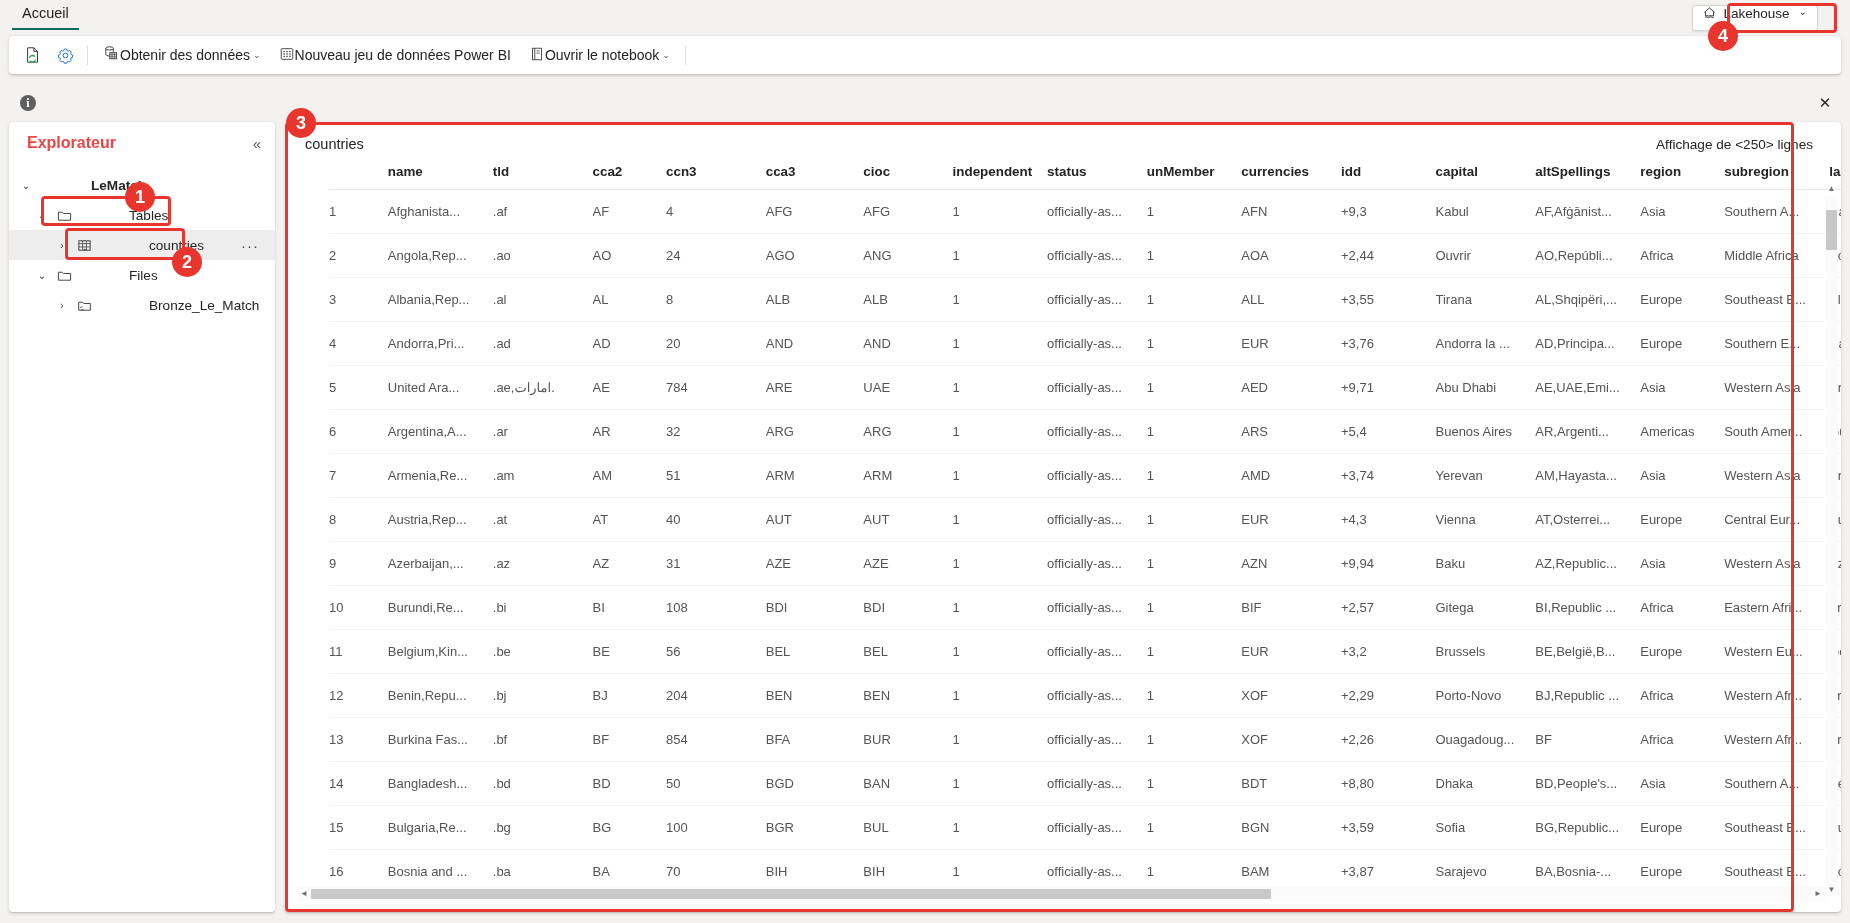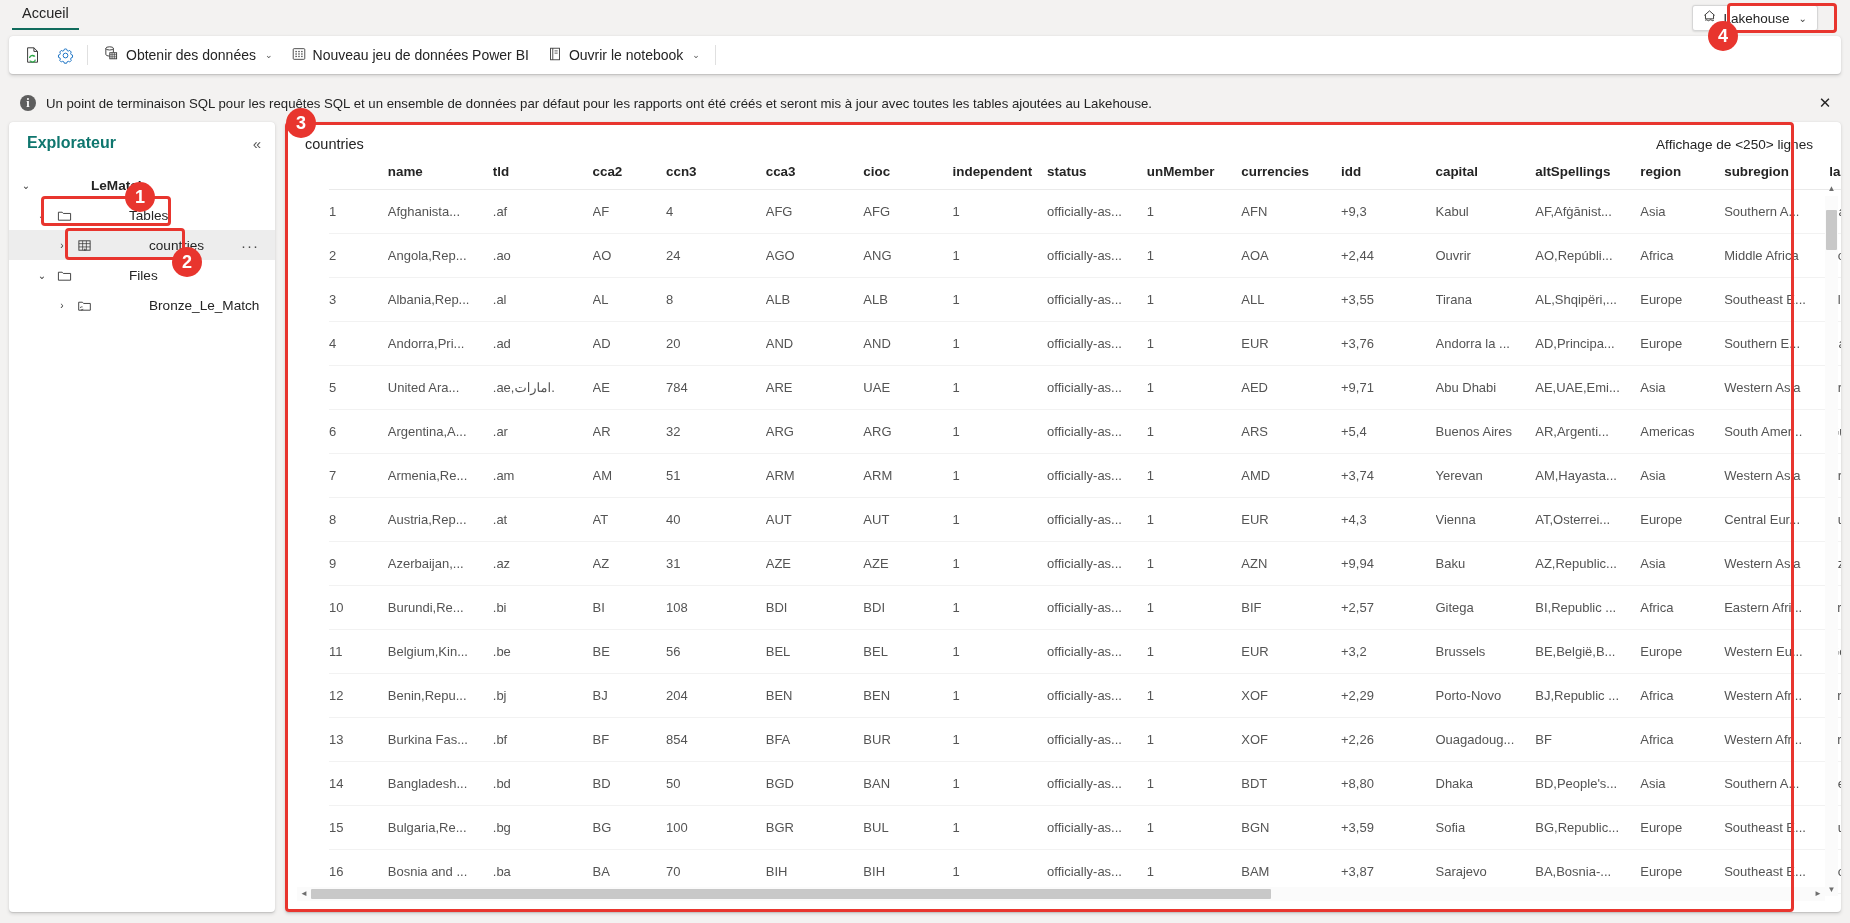--- a/index.html
+++ b/index.html
@@ -27,21 +27,21 @@
     padding: 3px 10px 7px 10px;
     font-size: 14.5px; color: #242424;
     border-bottom: 2.5px solid #0f6b5c;
     cursor: pointer;
   }
 
   
   .lakehouse-pill {
     position: absolute; right: 22px; top: 5px;
     height: 26px;
-    display: flex; align-items: center; gap: 7px;
+    display: flex; gap: 7px;
     padding: 0 10px 0 9px;
     background: #ffffff;
     border: 1px solid #d6d6d6;
     border-radius: 3px;
     font-size: 13.5px; color: #242424;
     cursor: pointer;
     box-shadow: 0 0.6px 1.8px rgba(0,0,0,.10);
   }
   .lakehouse-pill .chev { font-size: 10px; color: #444; margin-left: 2px; }
 
@@ -57,21 +57,21 @@
   }
   .cmd-ico {
     width: 32px; height: 30px;
     display: flex; align-items: center; justify-content: center;
     cursor: pointer; border-radius: 3px;
   }
   .cmd-sep {
     width: 1px; height: 20px; background: #e0e0e0; margin: 0 6px;
   }
   .cmd-btn {
-    height: 30px; display: flex; align-items: center; gap: 6px;
+    height: 30px; display: flex; align-items: center; 
     padding: 0 9px; border-radius: 3px; cursor: pointer;
     font-size: 14px; color: #242424; white-space: nowrap;
   }
   .cmd-btn .chev { font-size: 9px; color: #555; margin-left: 3px; }
 
   
   .infobar {
     position: absolute; left: 0; top: 84px;
     width: 1850px; height: 38px;
     display: flex; align-items: center;
@@ -98,21 +98,21 @@
     position: absolute; left: 9px; top: 122px;
     width: 266px; height: 790px;
     background: #ffffff;
     border-radius: 4px;
     box-shadow: 0 0.3px 0.9px rgba(0,0,0,.10), 0 1.6px 3.6px rgba(0,0,0,.13);
   }
   .explorer-head {
     display: flex; align-items: center; justify-content: space-between;
     padding: 12px 14px 8px 18px;
   }
-  .explorer-title { font-size: 16px; font-weight: 600; color: #0f766e; }
+  .explorer-title { font-size: 16px; font-weight: 600; color: #ef4444; }
   .collapse-ico { color: #5a5a5a; font-size: 15px; cursor: pointer; }
 
   .tree { padding-top: 10px; font-size: 13.6px; color: #242424; }
   .tnode {
     display: flex; align-items: center; height: 30px;
     cursor: pointer; position: relative;
   }
   .tnode.sel { background: #ededed; }
   .tnode .twist {
     width: 22px; text-align: center; color: #3b3b3b; font-size: 10px;
@@ -297,21 +297,20 @@
       </span>
       <span>Ouvrir le notebook</span>
       <span class="chev">⌄</span>
     </div>
 
     <div class="cmd-sep"></div>
   </div>
 
   <div class="infobar">
     <div class="info-icon">i</div>
-    <div class="info-text">Un point de terminaison SQL pour les requêtes SQL et un ensemble de données par défaut pour les rapports ont été créés et seront mis à jour avec toutes les tables ajoutées au Lakehouse.</div>
     <div class="info-close">✕</div>
   </div>
 
   <div class="explorer">
     <div class="explorer-head">
       <div class="explorer-title">Explorateur</div>
       <div class="collapse-ico">«</div>
     </div>
 
     <div class="tree">

